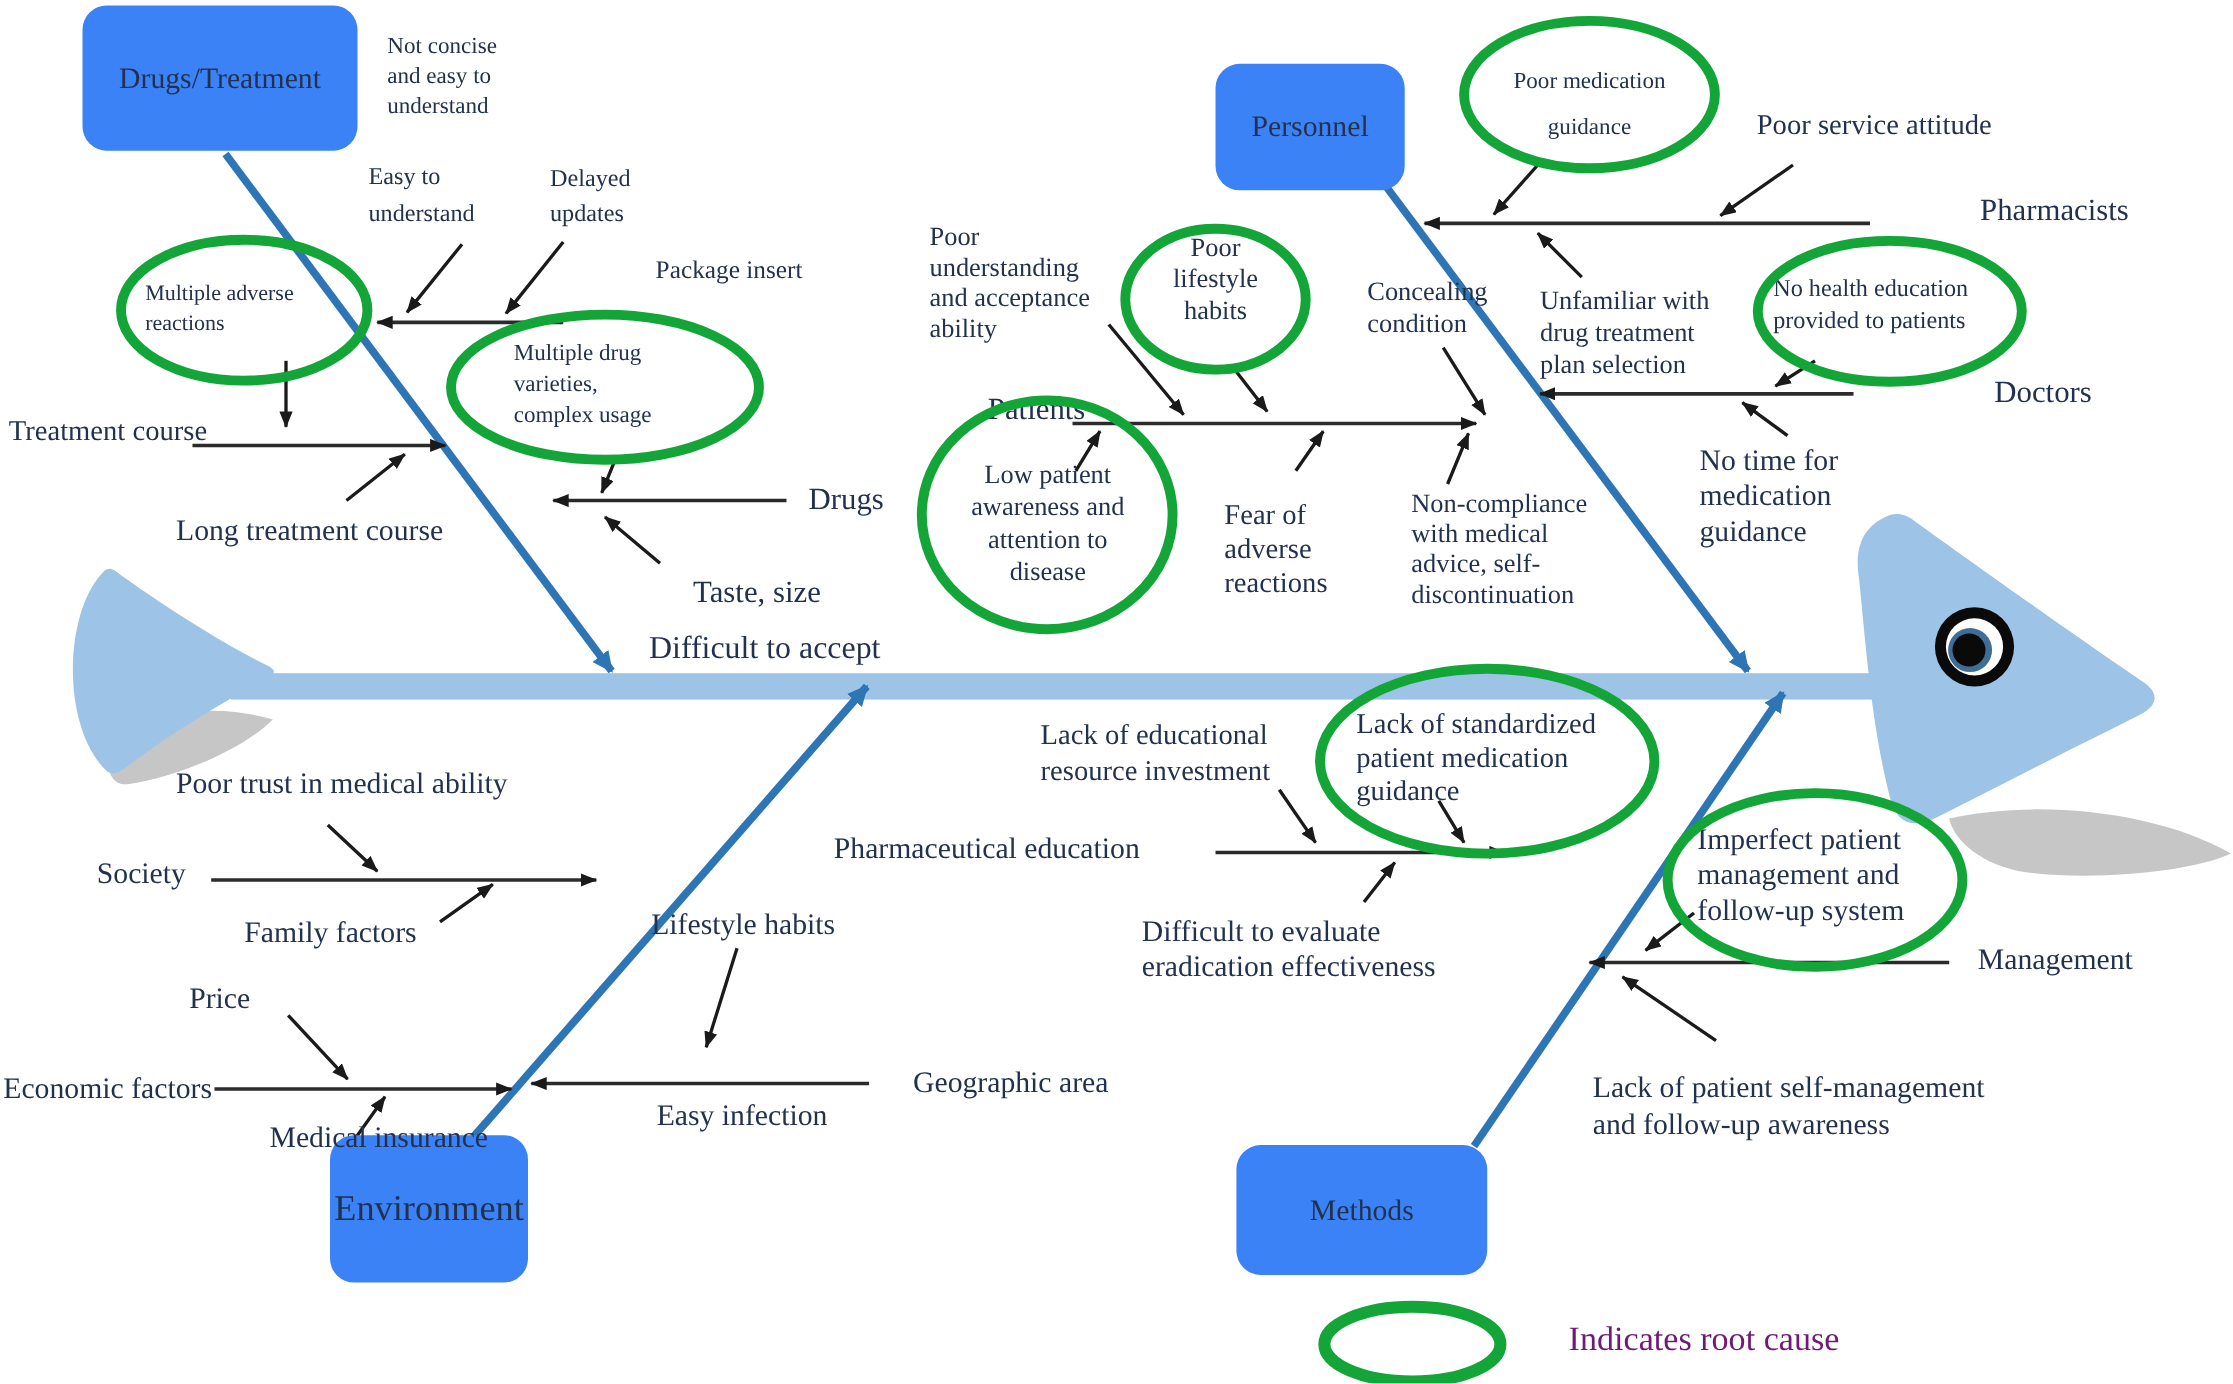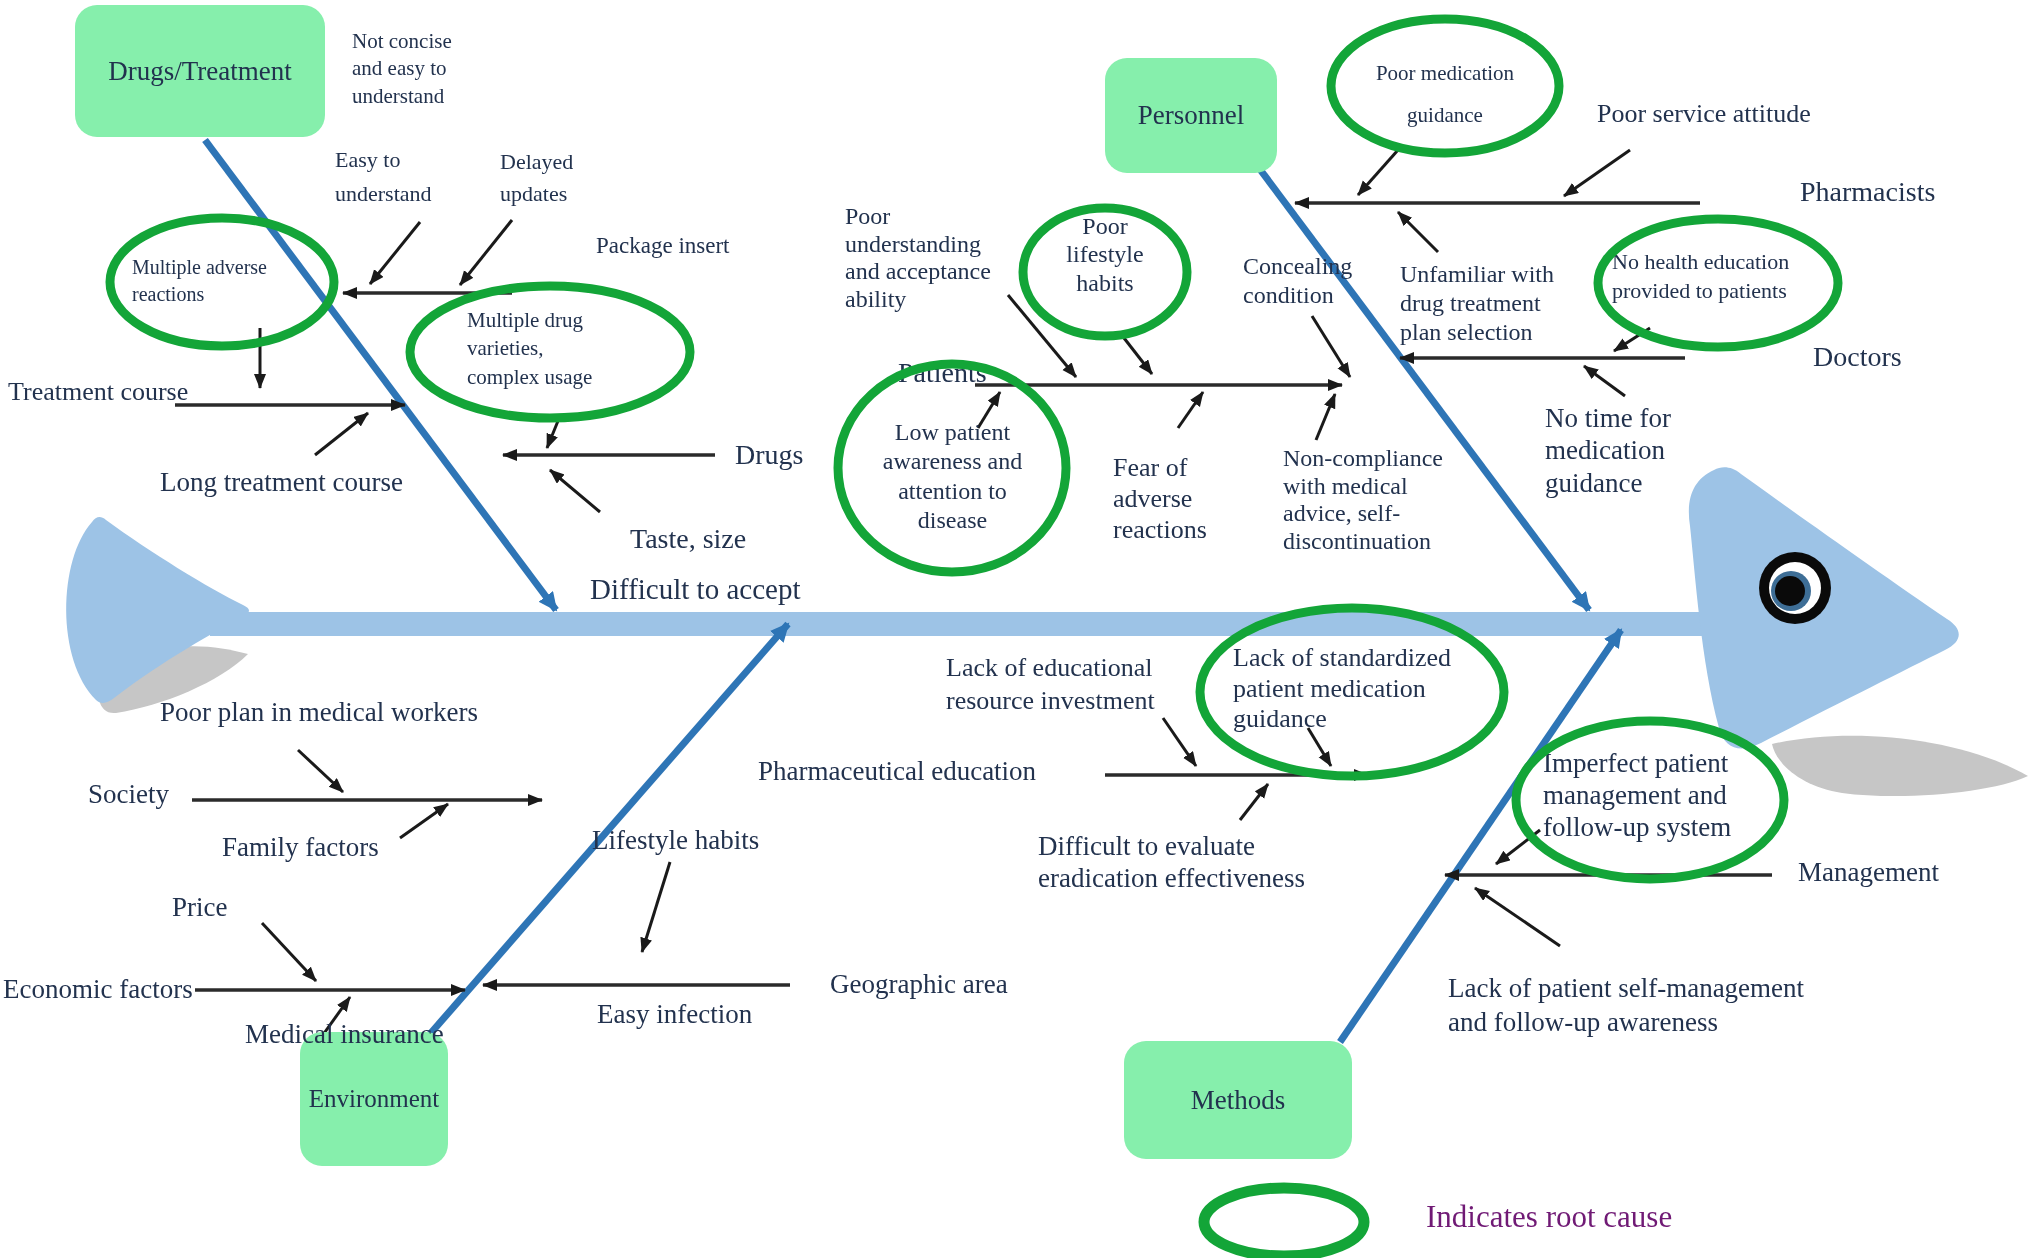--- a/index.html
+++ b/index.html
@@ -1,21 +1,21 @@
 <!DOCTYPE html>
 <html><head>
 <meta charset="utf-8">
 <style>
   html,body{margin:0;padding:0;background:#ffffff;}
   #canvas{position:relative;width:2030px;height:1258px;background:#ffffff;overflow:hidden;
           font-family:"Liberation Serif",serif;}
   svg.layer{position:absolute;left:0;top:0;pointer-events:none;}
   .lbl{position:absolute;color:#22324e;white-space:pre-line;line-height:1.2;
        font-family:"Liberation Serif",serif;}
-  .cat-box{position:absolute;background:#86efac;border-radius:22px;display:flex;
+  .cat-box{position:absolute;background:#3b82f6;border-radius:22px;display:flex;
            align-items:center;justify-content:center;color:#22324e;}
   .ctr{text-align:center;}
 </style>
 </head>
 <body>
 
 <div id="canvas">
 
   <svg class="layer" width="2030" height="1258" viewBox="0 0 2030 1258">
     <defs>
@@ -91,21 +91,21 @@
       <line x1="1560" y1="946" x2="1475" y2="888" marker-end="url(#ab)"></line>
     </g>
   </svg>
 
   <div class="cat-box" style="left:75px;top:5px;width:250px;height:132px;font-size:27px;">
     <span>Drugs/Treatment</span>
   </div>
   <div class="cat-box" style="left:1083px;top:58px;width:172px;height:115px;font-size:27px;margin-left:22px;">
     <span>Personnel</span>
   </div>
-  <div class="cat-box" style="left:300px;top:1032px;width:148px;height:134px;font-size:25px;">
+  <div class="cat-box" style="left:300px;top:1032px;width:180px;height:134px;font-size:33px;">
     <span>Environment</span>
   </div>
   <div class="cat-box" style="left:1124px;top:1041px;width:228px;height:118px;font-size:27px;">
     <span>Methods</span>
   </div>
 
   <div class="lbl" style="left:352px;top:28px;font-size:21px;line-height:1.3;">Not concise
 and easy to
 understand</div>
   <div class="lbl" style="left:335px;top:143px;font-size:22px;line-height:1.55;">Easy to
@@ -153,21 +153,21 @@
   <div class="lbl" style="left:1400px;top:260px;font-size:24px;line-height:1.2;">Unfamiliar with
 drug treatment
 plan selection</div>
   <div class="lbl" style="left:1612px;top:248px;font-size:22px;line-height:1.3;">No health education
 provided to patients</div>
   <div class="lbl" style="left:1813px;top:340px;font-size:28px;">Doctors</div>
   <div class="lbl" style="left:1545px;top:402px;font-size:27px;line-height:1.2;">No time for
 medication
 guidance</div>
 
-  <div class="lbl" style="left:160px;top:696px;font-size:27px;">Poor plan in medical workers</div>
+  <div class="lbl" style="left:160px;top:696px;font-size:27px;">Poor trust in medical ability</div>
   <div class="lbl" style="left:88px;top:778px;font-size:27px;">Society</div>
   <div class="lbl" style="left:222px;top:831px;font-size:27px;">Family factors</div>
   <div class="lbl" style="left:172px;top:891px;font-size:27px;">Price</div>
   <div class="lbl" style="left:3px;top:973px;font-size:27px;">Economic factors</div>
   <div class="lbl" style="left:245px;top:1018px;font-size:27px;">Medical insurance</div>
   <div class="lbl" style="left:592px;top:824px;font-size:27px;">Lifestyle habits</div>
   <div class="lbl" style="left:830px;top:968px;font-size:27px;">Geographic area</div>
   <div class="lbl" style="left:597px;top:998px;font-size:27px;">Easy infection</div>
 
   <div class="lbl" style="left:946px;top:652px;font-size:26px;line-height:1.25;">Lack of educational

